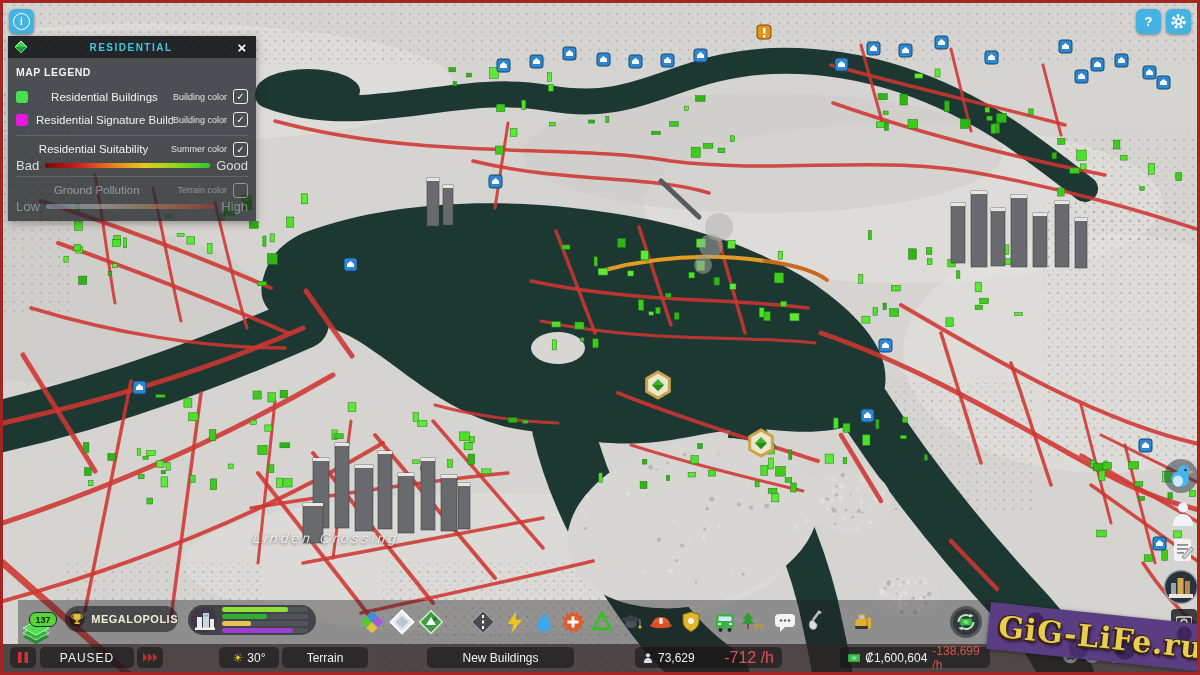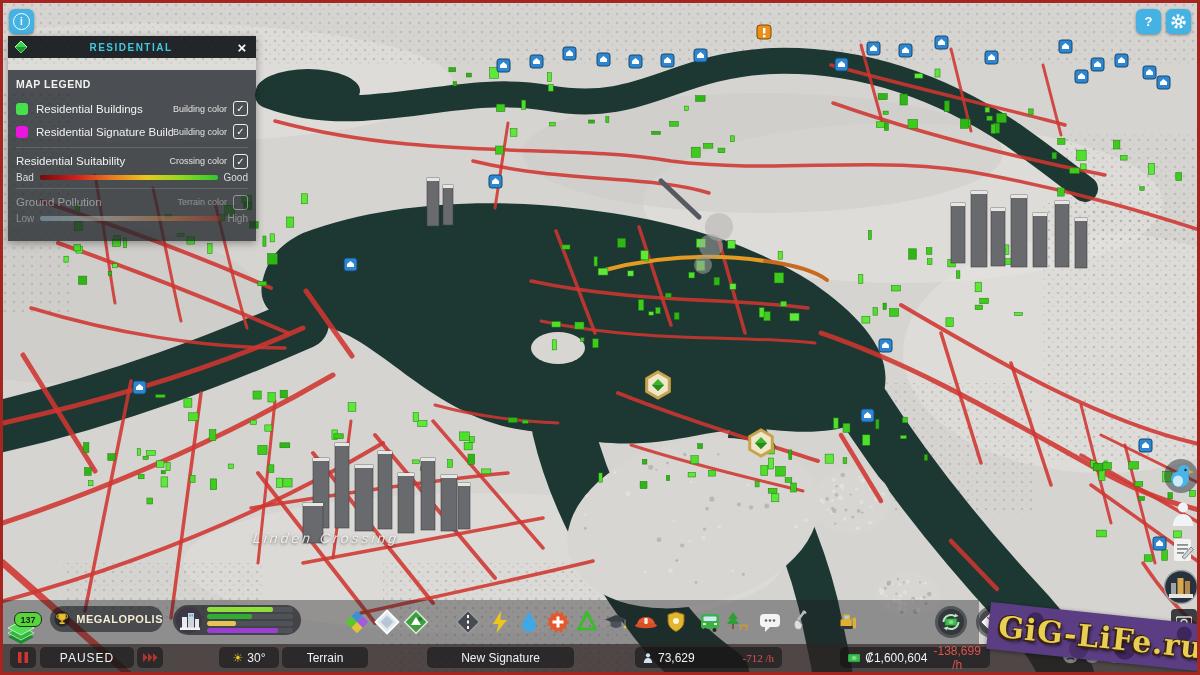--- a/index.html
+++ b/index.html
@@ -13,38 +13,38 @@
   
   .sq-btn{position:absolute;width:25px;height:25px;border-radius:6px;background:#45b2e4;
     box-shadow:0 1px 3px rgba(0,0,0,.4);display:flex;align-items:center;justify-content:center;
     color:#fff;font-weight:bold;font-size:13px;z-index:6;cursor:pointer;}
   
   .panel{position:absolute;left:5px;top:33px;width:248px;z-index:6;
     font-size:11.5px;color:#f2f2f2;box-shadow:0 2px 8px rgba(0,0,0,.35);}
   .panel-header{height:22px;background:rgba(8,12,16,.88);display:flex;align-items:center;padding:0 6px;}
   .panel-title{flex:1;text-align:center;color:#41c8e1;font-size:10px;font-weight:bold;letter-spacing:1.5px;}
   .panel-close{color:#fff;font-size:15px;font-weight:bold;width:16px;text-align:center;cursor:pointer;line-height:1;}
-  .panel-body{background:rgba(33,38,43,.78);padding:6px 8px 16px 8px;margin-top:12px;}
+  .panel-body{background:rgba(33,38,43,.78);padding:6px 8px 8px 8px;}
   .legend-title{font-size:10.5px;font-weight:bold;letter-spacing:.5px;margin:2px 0 7px 0;}
-  .legend-row{display:flex;align-items:center;height:23px;}
+  .legend-row{display:flex;align-items:center;height:23px;text-align:center;}
   .swatch{width:12px;height:12px;border-radius:3px;margin-right:8px;flex:0 0 auto;}
   .row-label{flex:1;font-size:11.5px;white-space:nowrap;overflow:hidden;}
   .type-label{font-size:9px;color:#e2e2e2;margin-right:6px;white-space:nowrap;}
   .checkbox{width:13px;height:13px;border:1.5px solid #eee;border-radius:3px;display:flex;
     align-items:center;justify-content:center;font-size:10px;color:#fff;cursor:pointer;flex:0 0 auto;}
   .divider{height:1px;background:rgba(255,255,255,.14);margin:4px 0;}
-  .scale-row{display:flex;align-items:center;height:14px;font-size:10px;color:#ddd;}
+  .scale-row{display:flex;align-items:center;height:14px;font-size:13px;color:#ddd;}
   .scale-bar{flex:1;height:5px;border-radius:2px;margin:0 6px;}
   .suit-bar{background:linear-gradient(90deg,#6e0d0d,#d11d1d,#e87a20,#e8c81e,#8ed81e,#2ec82e);}
   .poll-bar{background:linear-gradient(90deg,#9fc4de,#d8d2c4,#de8e4e,#c33020);}
   .dimmed{opacity:.45;}
   
   .side-btn{position:absolute;z-index:5;cursor:pointer;}
   
-  .toolbar-strip{position:absolute;left:0;top:597px;width:976px;height:44px;background:rgba(28,30,34,.38);z-index:4;}
+  .toolbar-strip{position:absolute;left:15px;top:597px;width:976px;height:44px;background:rgba(28,30,34,.38);z-index:4;}
   .status-strip{position:absolute;left:0;top:641px;width:1194px;height:28px;background:rgba(44,35,34,.8);z-index:4;}
   .pill{position:absolute;top:3px;height:21px;background:rgba(14,16,18,.55);border-radius:5px;
     color:#f2f2f2;font-size:12px;display:flex;align-items:center;justify-content:center;box-sizing:border-box;}
   .tool-icon{position:absolute;top:9px;width:26px;height:26px;display:flex;align-items:center;justify-content:center;cursor:pointer;z-index:5;}
   .tool-circle{background:rgba(22,27,33,.5);border-radius:50%;width:32px;height:32px;top:6px;}
   .badge{position:absolute;left:11px;top:12px;min-width:22px;height:13px;border-radius:7px;background:#5ad43c;
     border:1px solid #18320f;color:#0d260a;font-size:9px;font-weight:bold;display:flex;align-items:center;justify-content:center;z-index:6;padding:0 2px;}
   .mega-pill{position:absolute;left:47px;top:6px;width:113px;height:26px;background:rgba(16,19,23,.55);
     border-radius:13px;display:flex;align-items:center;color:#f5edd2;font-size:11px;font-weight:600;letter-spacing:.5px;z-index:5;}
   .demand-widget{position:absolute;left:170px;top:5px;width:128px;height:30px;background:rgba(16,19,23,.6);
@@ -667,21 +667,21 @@
         <span class="swatch" style="background:#ea16df;"></span>
         <span class="row-label">Residential Signature Buildings</span>
         <span class="type-label">Building color</span>
         <span class="checkbox">✓</span>
       </div>
 
       <div class="divider"></div>
 
       <div class="legend-row" style="height:18px;">
         <span class="row-label">Residential Suitability</span>
-        <span class="type-label">Crossing color</span>
+        <span class="type-label">Summer color</span>
         <span class="checkbox">✓</span>
       </div>
       <div class="scale-row">
         <span>Bad</span>
         <span class="scale-bar suit-bar"></span>
         <span>Good</span>
       </div>
 
       <div class="divider"></div>
 
@@ -951,30 +951,30 @@
         <polygon points="0,0 4.5,4.5 0,9" fill="#b03430"></polygon>
           <polygon points="5,0 9.5,4.5 5,9" fill="#b03430"></polygon>
           <polygon points="10,0 14.5,4.5 10,9" fill="#b03430"></polygon>
       </svg>
     </div>
     <div class="pill" style="left:216px;width:60px;gap:4px;">
       <span style="color:#f2c51d;font-size:12px;">☀</span>
       <span>30°</span>
     </div>
     <div class="pill" style="left:279px;width:86px;">Terrain</div>
-    <div class="pill" style="left:424px;width:147px;">New Signature</div>
+    <div class="pill" style="left:424px;width:147px;">New Buildings</div>
     <div class="pill" style="left:632px;width:147px;justify-content:flex-start;padding:0 8px;gap:5px;">
       <svg width="10" height="12" viewBox="0 0 24 26">
         <circle cx="12" cy="6.5" r="5" fill="#cfe4f2"></circle>
         <path d="M2,25 C2,16 8,13 12,13 C16,13 22,16 22,25 Z" fill="#cfe4f2"></path>
       </svg>
       <span>73,629</span>
-      <span class="rate-neg" style="margin-left:auto;font-size:11px;font-family:Liberation Serif, serif;">-712 /h</span>
+      <span class="rate-neg" style="margin-left:auto;font-size:16px;">-712 /h</span>
     </div>
-    <div class="pill" style="left:837px;width:150px;justify-content:flex-start;padding:0 8px;gap:5px;text-align:center;">
+    <div class="pill" style="left:837px;width:150px;justify-content:flex-start;padding:0 8px;gap:5px;">
       <svg width="15" height="10" viewBox="0 0 22 14">
         <rect x="0" y="0" width="22" height="14" rx="2" fill="#3dbb4e" stroke="#1e6e28" stroke-width="1"></rect>
         <ellipse cx="11" cy="7" rx="4.5" ry="3.5" fill="#7fdd8a"></ellipse>
       </svg>
       <span>₡1,600,604</span>
       <span class="rate-neg" style="margin-left:auto;font-size:12px;">-138,699 /h</span>
     </div>
     <div class="faces" id="faces">
         <svg width="17" height="17" viewBox="0 0 16 16">
           <circle cx="8" cy="8" r="7.5" fill="#80858a" stroke="rgba(0,0,0,.35)" stroke-width="1"></circle>

